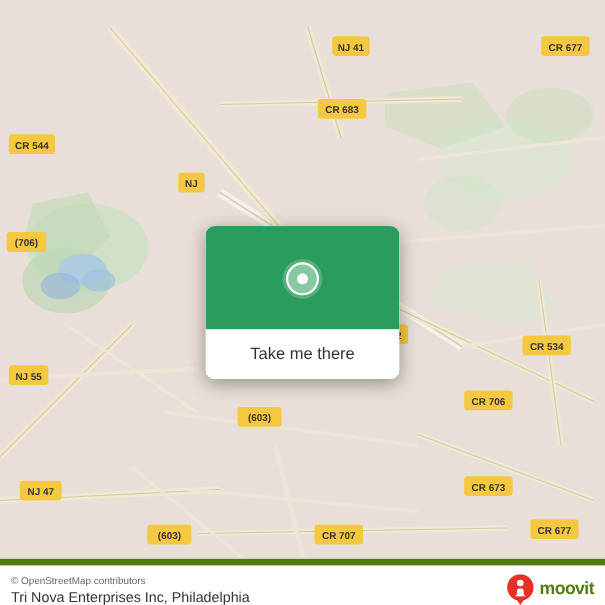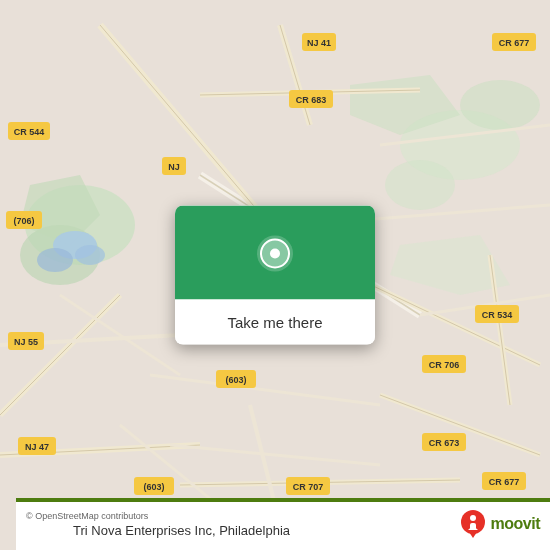--- a/index.html
+++ b/index.html
@@ -30,21 +30,21 @@
 
     
     .info-card {
       position: absolute;
       left: 50%;
       top: 50%;
       transform: translate(-50%, -50%);
       background: white;
       border-radius: 8px;
       box-shadow: 0 4px 16px rgba(0,0,0,0.35);
-      width: 200px;
+      width: 176px;
       overflow: hidden;
       z-index: 10;
     }
 
     .info-card-top {
       background: #2a9d5c;
       display: flex;
       flex-direction: column;
       align-items: center;
       justify-content: center;
@@ -67,47 +67,46 @@
       font-weight: 500;
       cursor: pointer;
       text-align: center;
       display: block;
     }
 
     
     .bottom-bar {
       position: absolute;
       bottom: 0;
-      left: 16px;
+      left: 0;
       right: 0;
       background: white;
-      padding: 8px 10px 12px;
+      padding: 8px 10px 0;
       z-index: 10;
-      border-top: 4px solid #4d7c0f;
+      border-top: 6px solid #4d7c0f;
       display: flex;
       align-items: center;
       justify-content: space-between;
     }
 
     .bottom-bar-left {
       display: flex;
       flex-direction: column;
     }
 
     .copyright-text {
       font-size: 9px;
       color: #666;
     }
 
     .location-text {
       font-size: 13px;
       color: #333;
       font-weight: 400;
       margin-top: 2px;
-      margin-left: 47px;
     }
 
     .moovit-logo {
       display: flex;
       align-items: center;
       gap: 4px;
     }
 
     .moovit-icon {
       width: 28px;

